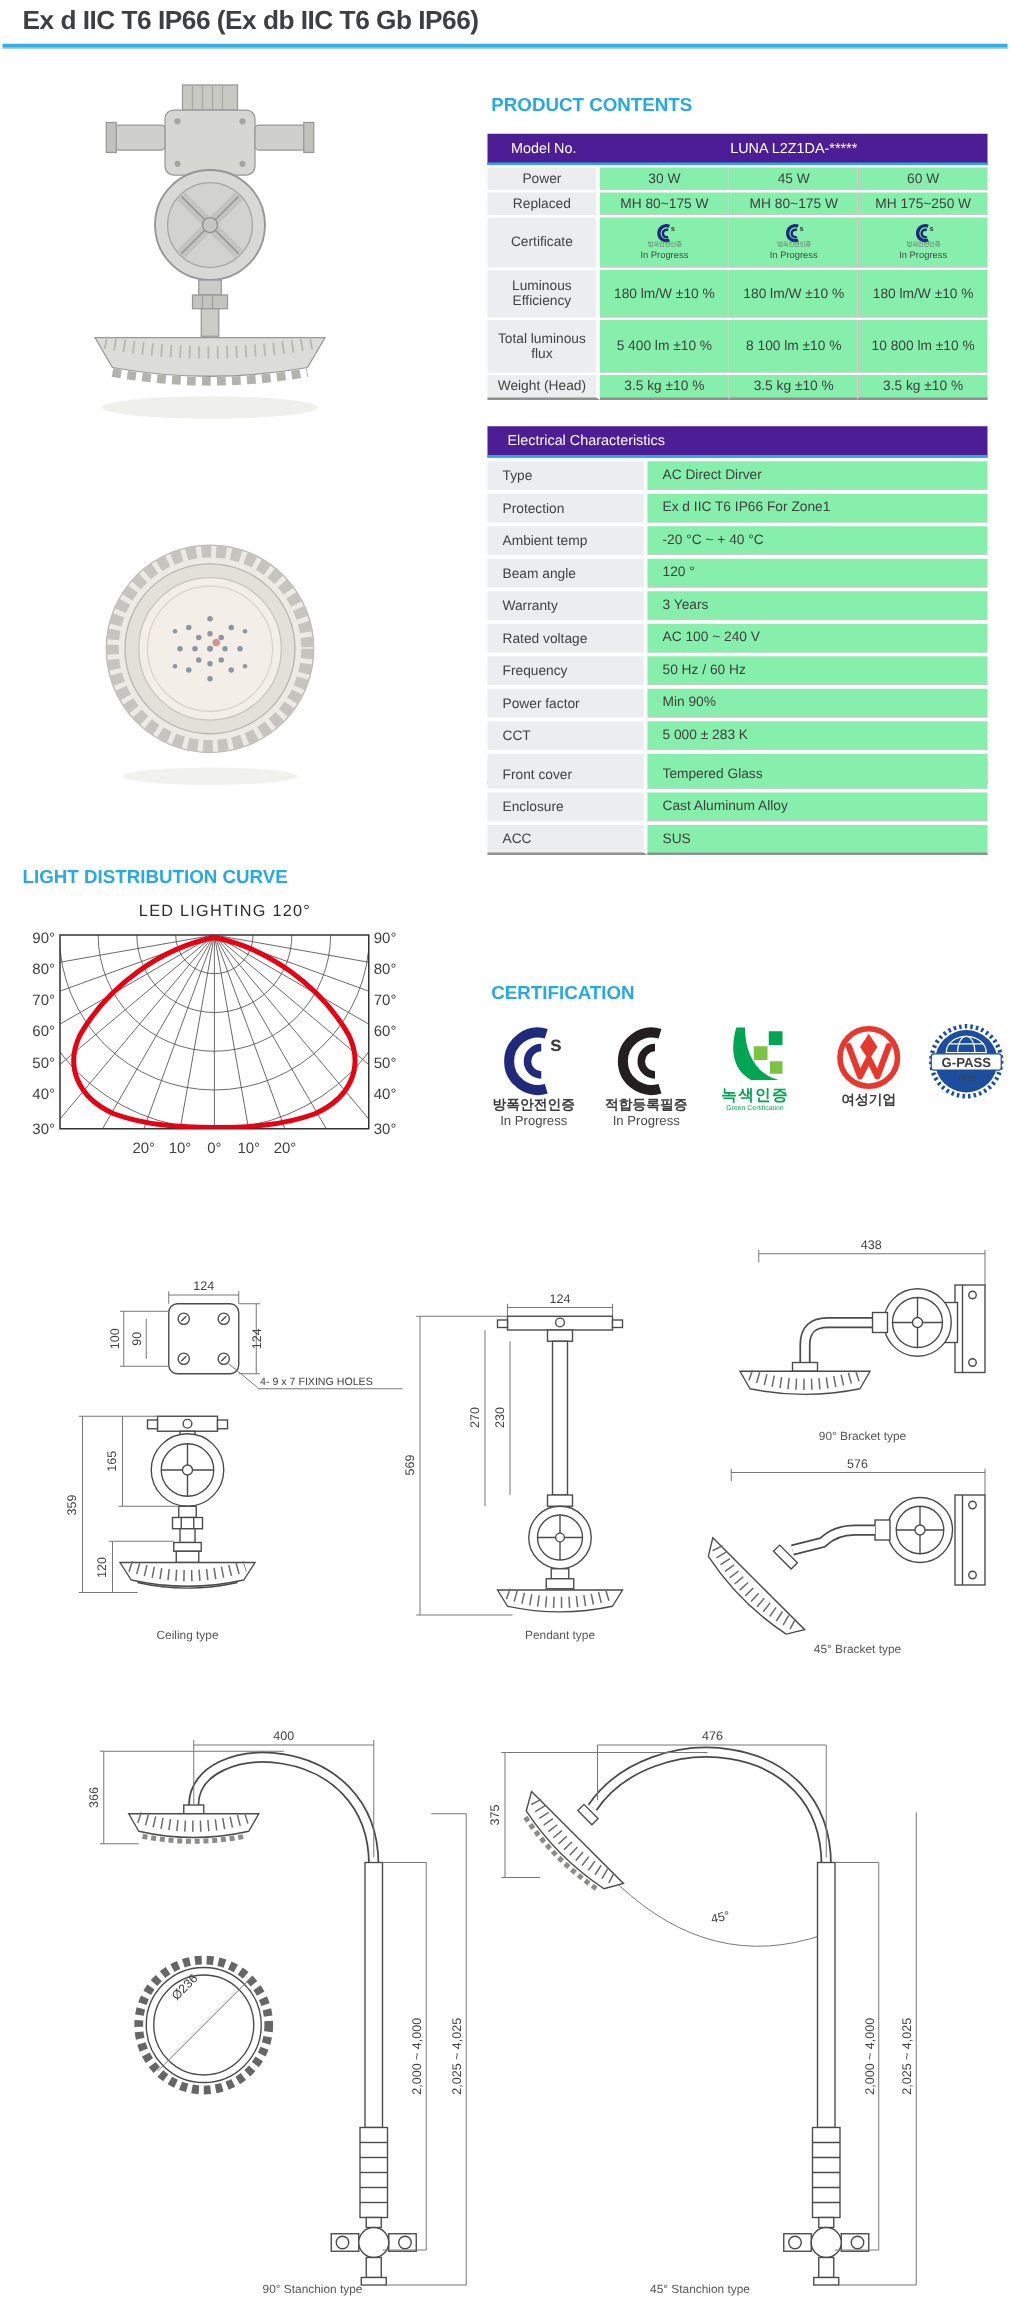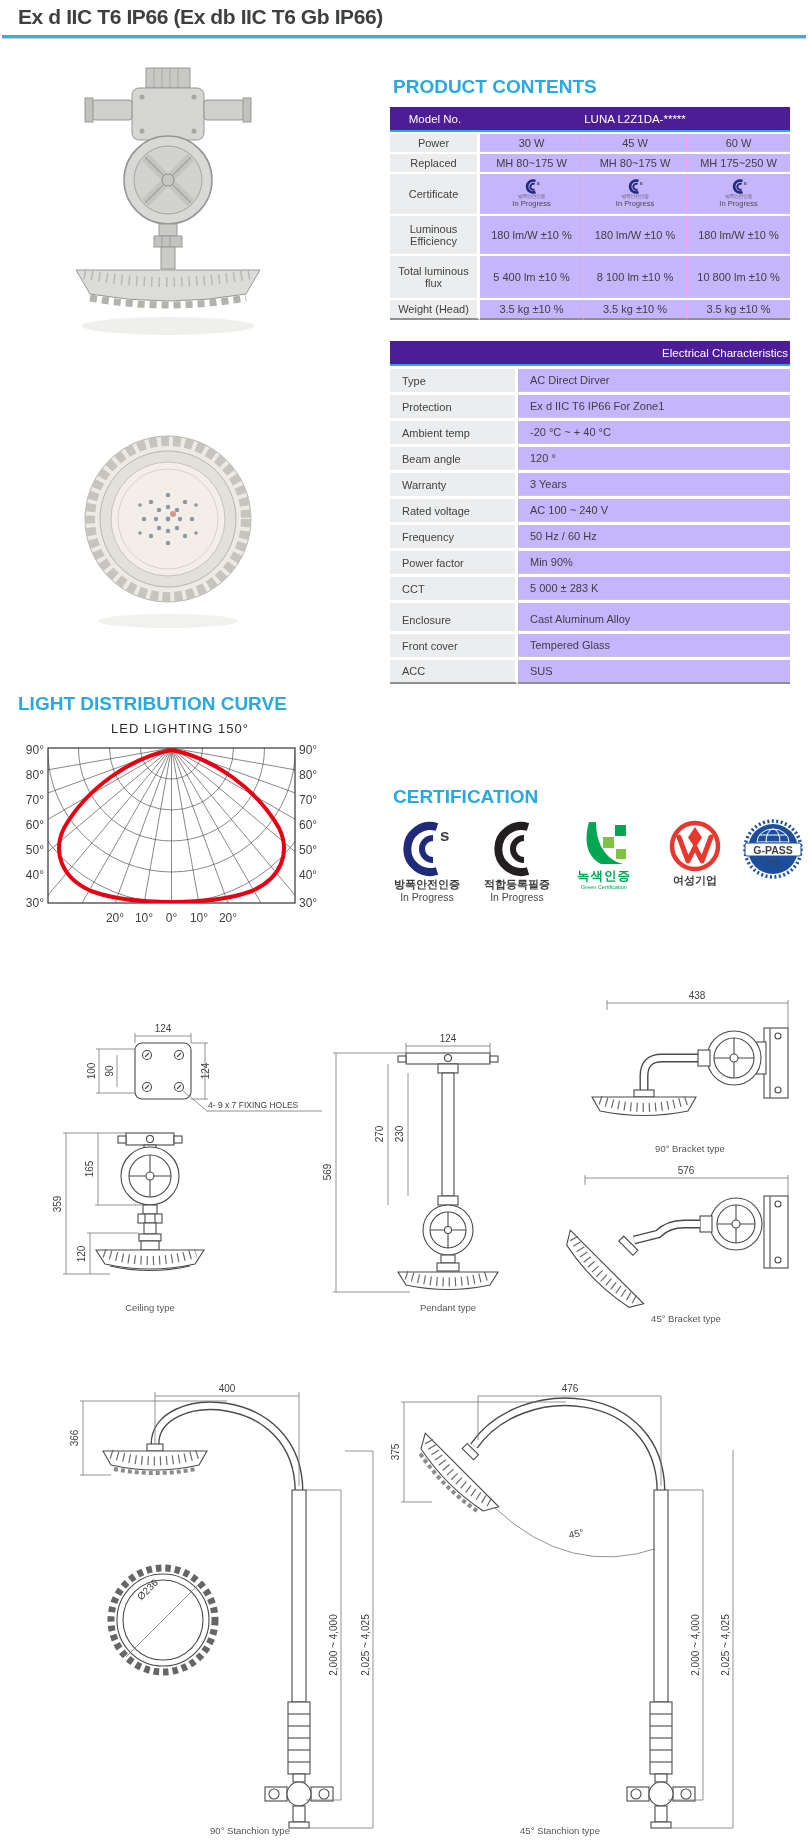--- a/index.html
+++ b/index.html
@@ -1,28 +1,28 @@
 <!DOCTYPE html>
 <html><head>
 <meta charset="utf-8">
 <style>
   html,body{margin:0;padding:0;background:#fff;}
   .page{position:relative;width:808px;height:1841px;background:#fff;overflow:hidden;
         font-family:"Liberation Sans",sans-serif;color:#3f3f3f;}
   .abs{position:absolute;}
   .title{position:absolute;left:18px;top:5px;font-size:21px;font-weight:bold;color:#3d3f41;letter-spacing:-0.4px;}
   .rule{position:absolute;left:2px;top:35px;width:804px;height:3px;background:#30b0e4;border-bottom:1px solid #c3d3da;}
-  .h-accent{position:absolute;color:#29a9e1;font-size:19px;font-weight:bold;}
+  .h-accent{position:absolute;color:#29a9e1;font-size:15px;font-weight:bold;}
   
   table.spec{position:absolute;border-collapse:separate;border-spacing:0 2px;font-size:11px;table-layout:fixed;}
   table.kvspec{border-spacing:0 3px;}
   .spec td{text-align:center;vertical-align:middle;padding:1px 2px;}
   .spec .lab{background:#ecedee;color:#424242;border-right:3px solid #fff;}
   .spec tr.hdr td{background:#4c1d95;color:#fff;border-bottom:2px solid #2aa9e0;height:21px;font-size:11.5px;}
-  .spec .val{background:#c4b5fd;border-bottom:1px solid #c9c9c9;}
+  .spec .val{background:#86efac;border-bottom:1px solid #c9c9c9;}
   .spec .vdiv{border-left:1px solid #f9a8d4;}
   .spec tr.last td{border-bottom:2px solid #90908d;}
   .kvspec .lab{text-align:left;padding-left:12px;}
   .kvspec .val{text-align:left;padding-left:12px;}
   .kvspec td{height:20px;}
   .certcell{display:flex;flex-direction:column;align-items:center;line-height:1.1;}
   .certkr{font-size:5px;color:#666;letter-spacing:-0.5px;}
   .certst{font-size:7.5px;color:#4a4a4a;}
   
   .chart-title{position:absolute;left:25px;top:721px;width:310px;text-align:center;
@@ -204,21 +204,21 @@
   </tbody>
     </table>
 
   <table class="spec kvspec" style="left:390px;top:338px;width:400px;">
     <colgroup>
         <col style="width:128px">
         <col style="width:272px">
       </colgroup>
     <tbody>
         <tr class="hdr">
-          <td colspan="2" style="text-align:right;padding-left:16px;">Electrical Characteristics</td>
+          <td colspan="2" style="text-align:left;padding-left:16px;">Electrical Characteristics</td>
         </tr>
     <tr>
           <td class="lab">Type</td>
           <td class="val">AC Direct Dirver</td>
         </tr>
     <tr>
           <td class="lab">Protection</td>
           <td class="val">Ex d IIC T6 IP66 For Zone1</td>
         </tr>
     <tr>
@@ -256,36 +256,36 @@
   </tbody>
     </table>
 
   <table class="spec kvspec" style="left:390px;top:605px;width:400px;">
     <colgroup>
         <col style="width:128px">
         <col style="width:272px">
       </colgroup>
     <tbody>
     <tr>
+          <td class="lab">Front cover</td>
+          <td class="val">Tempered Glass</td>
+        </tr>
+    <tr>
           <td class="lab">Enclosure</td>
           <td class="val">Cast Aluminum Alloy</td>
-        </tr>
-    <tr>
-          <td class="lab">Front cover</td>
-          <td class="val">Tempered Glass</td>
         </tr>
     <tr class="last">
           <td class="lab">ACC</td>
           <td class="val">SUS</td>
         </tr>
   </tbody>
     </table>
 
   <div class="h-accent" style="left:18px;top:693px;">LIGHT DISTRIBUTION CURVE</div>
-  <div class="chart-title">LED LIGHTING 150°</div>
+  <div class="chart-title">LED LIGHTING 120°</div>
 
   <div class="abs" style="left:25px;top:736px;">
     <svg width="310" height="200" viewBox="0 0 310 200">
       <defs>
           <clipPath id="cbox">
             <rect x="23" y="12" width="247" height="155"></rect>
           </clipPath>
         </defs>
       <g clip-path="url(#cbox)" stroke="#555" stroke-width="0.7" fill="none">
         <circle cx="146.5" cy="12" r="31"></circle>

